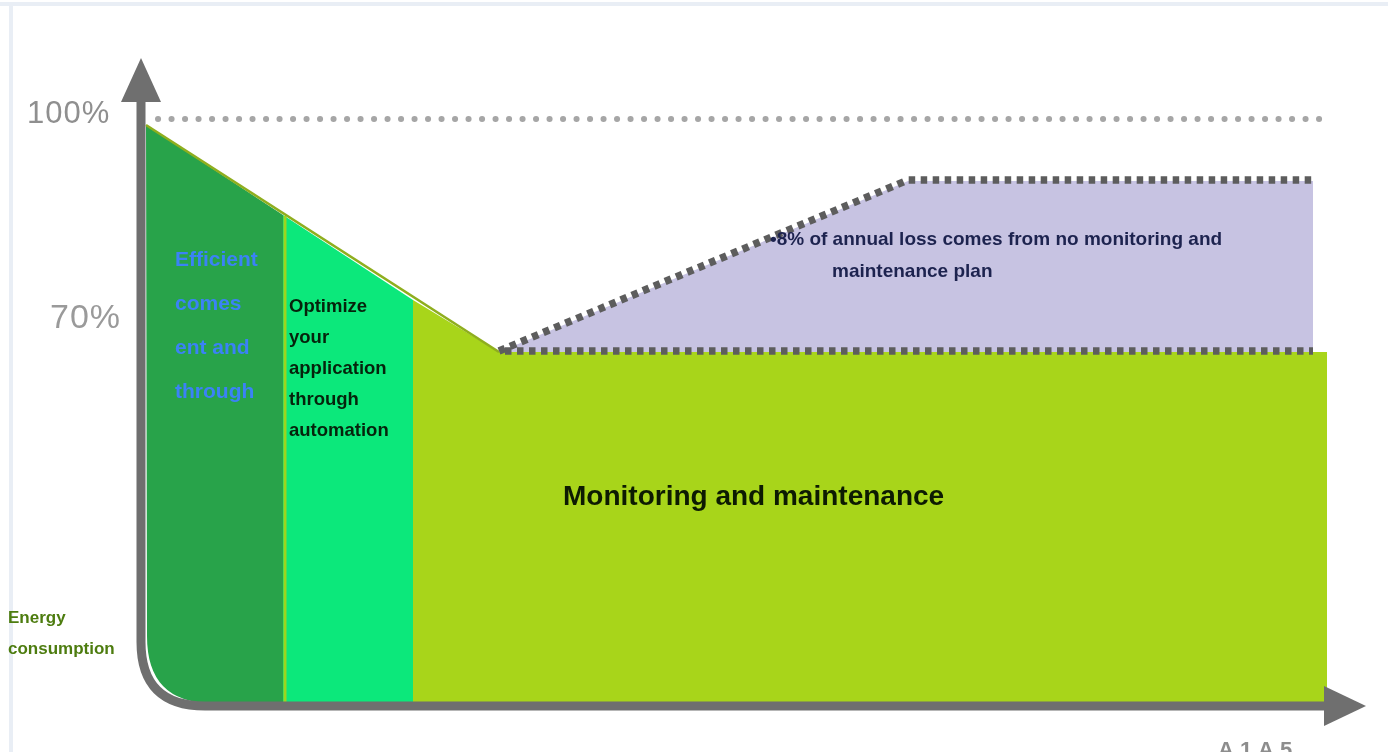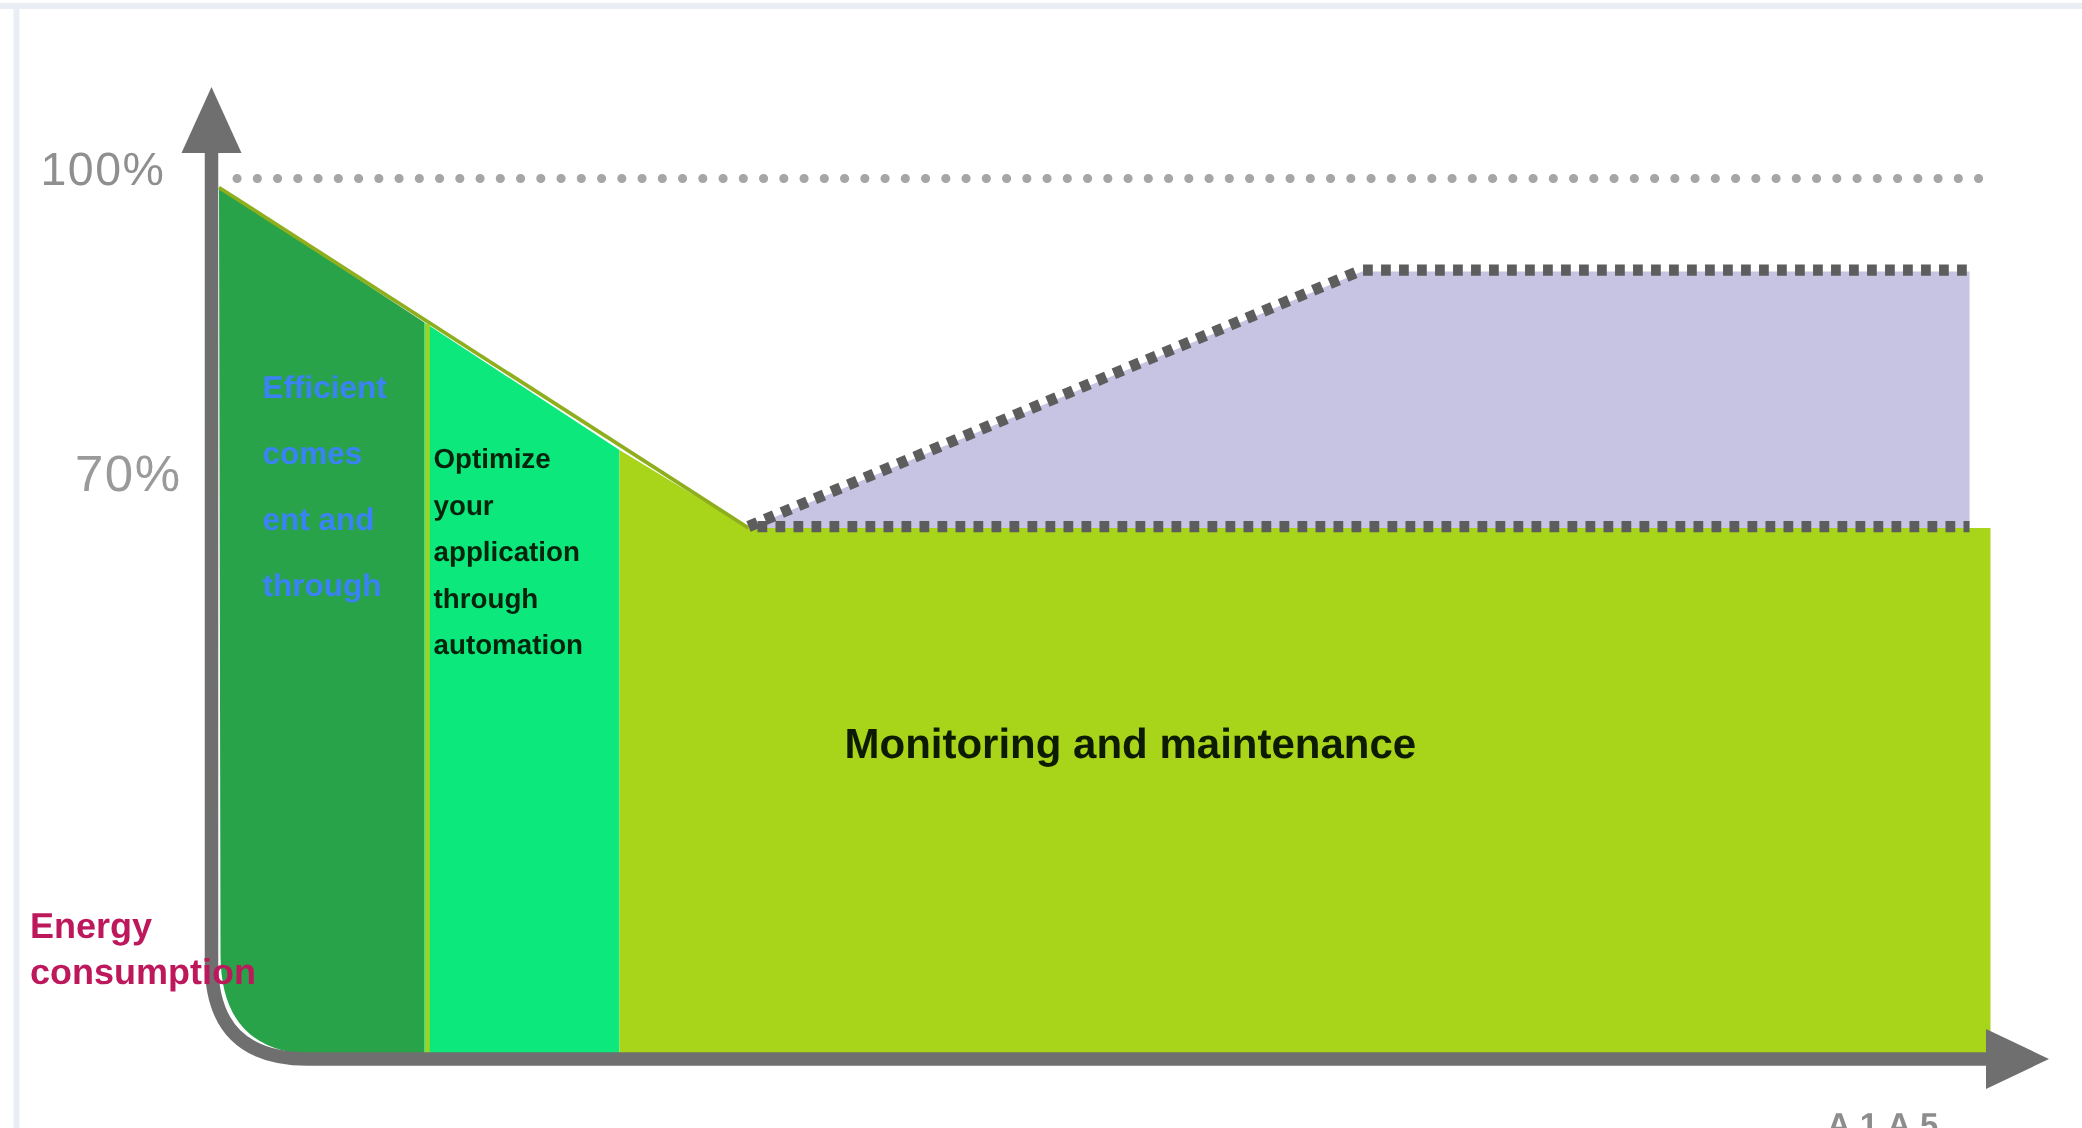--- a/index.html
+++ b/index.html
@@ -10,21 +10,21 @@
     overflow:hidden;
     font-family:"Liberation Sans","DejaVu Sans",sans-serif;
   }
   .frame-line{position:absolute;background:#e9eef5;}
   #frame-top{left:0;top:2px;width:1388px;height:4px;}
   #frame-left{left:9px;top:2px;width:4px;height:750px;}
   #chart-svg{position:absolute;left:0;top:0;}
   .lbl{position:absolute;white-space:nowrap;}
   #label-100{left:27px;top:95px;font-size:31px;color:#8f8f8f;letter-spacing:1px;}
   #label-70{left:50px;top:297px;font-size:34px;color:#9a9a9a;letter-spacing:1px;}
-  #label-energy{left:20px;top:602px;font-size:24px;line-height:31px;font-weight:bold;color:#be185d;}
+  #label-energy{left:8px;top:602px;font-size:17px;line-height:31px;font-weight:bold;color:#4d7c0f;}
   #label-efficient{left:175px;top:237px;font-size:21px;line-height:44px;font-weight:bold;color:#3b82f6;}
   #label-optimize{left:289px;top:290px;font-size:18.5px;line-height:31px;font-weight:bold;color:#06230c;}
   #label-monitoring{left:563px;top:480px;font-size:28px;font-weight:bold;color:#0d1b02;}
   #label-loss-note{left:770px;top:223px;font-size:19px;line-height:32px;font-weight:bold;color:#1d234f;}
   #label-loss-note .wrap-indent{padding-left:62px;}
   #label-clipped{
     left:1218px;top:722px;width:120px;height:15px;overflow:hidden;
     font-size:22px;font-weight:bold;color:#8d8d8d;letter-spacing:6px;margin-top:15px;
   }
 </style>
@@ -74,17 +74,19 @@
 
   <div id="label-optimize" class="lbl">
     <div>Optimize</div>
     <div>your</div>
     <div>application</div>
     <div>through</div>
     <div>automation</div>
   </div>
 
   <div id="label-loss-note" class="lbl">
+    <div>•8% of annual loss comes from no monitoring and</div>
+    <div class="wrap-indent">maintenance plan</div>
   </div>
 
   <div id="label-clipped" class="lbl">A1A5</div>
 
 </div>
 
 </body></html>

